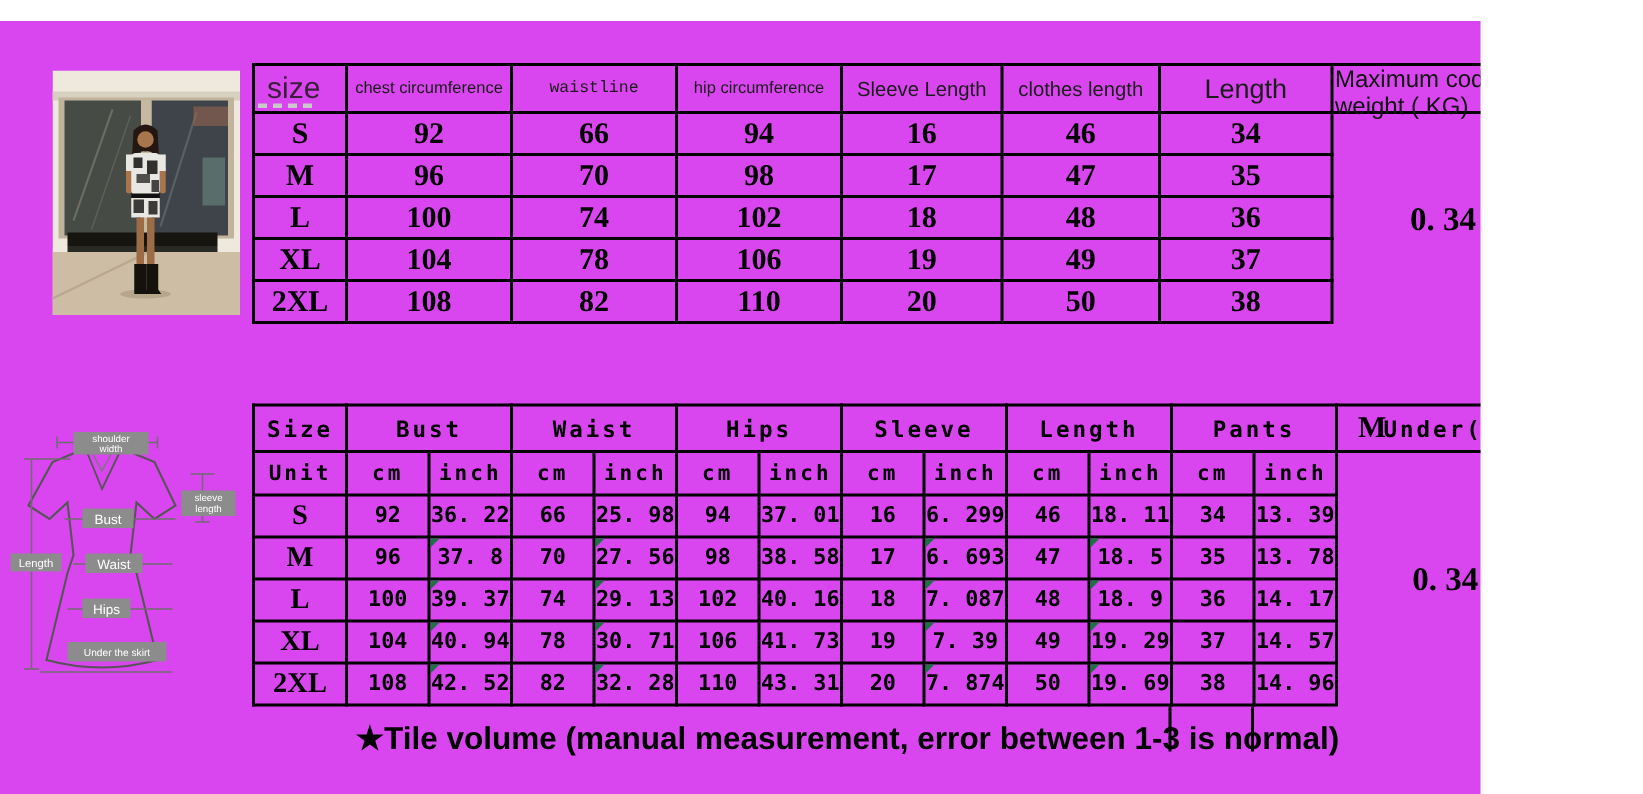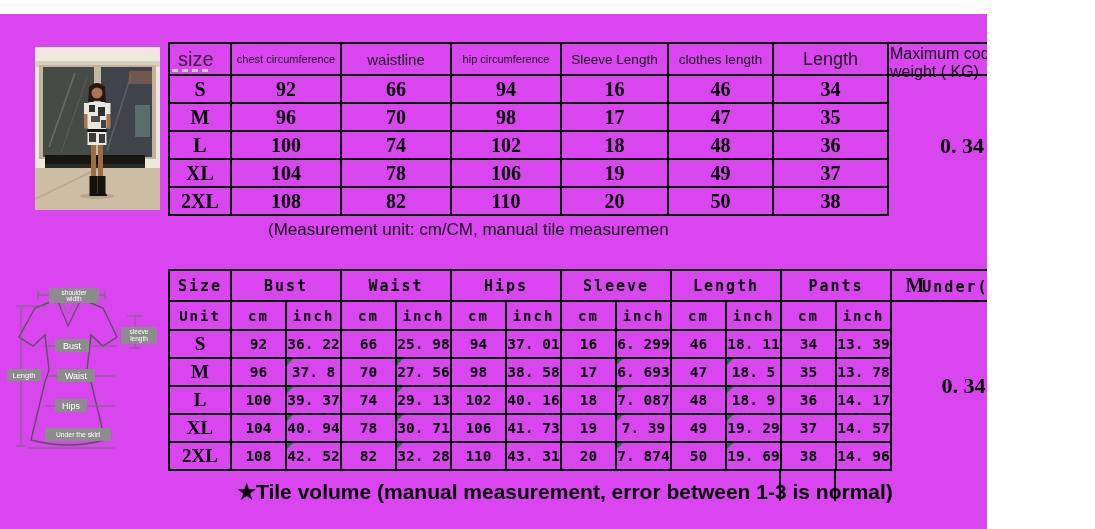--- a/index.html
+++ b/index.html
@@ -9,21 +9,21 @@
   
   table{border-collapse:collapse;table-layout:fixed;position:absolute;}
   td,th{border:2px solid #000;padding:0;text-align:center;vertical-align:middle;overflow:visible;}
 
   #top-table{left:168px;top:28px;width:867px;}
   #top-table thead th{height:30px;font-weight:400;}
   #top-table tbody td{height:26px;}
   .h-size{font-size:20px;text-align:left;padding-left:8px;color:#3a1f3a;}
   .h-small{font-size:11px;line-height:1.15;color:#1c1c1c;}
   .h-mid{font-size:13.5px;color:#1c1c1c;}
-  .h-waist{font-size:15px;color:#1c1c1c;}
+  .h-waist{font-size:11px;color:#1c1c1c;font-family:Liberation Mono, monospace;}
   .h-length{font-size:18px;color:#1c1c1c;}
   .h-weight{border-bottom:2px solid #000;}
   .tt-size,.tt-val{font-family:"Liberation Serif", serif;font-weight:700;font-size:20px;}
   .tt-weight{font-family:"Liberation Serif", serif;font-weight:700;font-size:22px;border-bottom:none;}
 
   #bottom-table{left:168px;top:255px;width:867px;font-family:"DejaVu Sans Mono", monospace;}
   #bottom-table thead th{height:29px;font-size:15px;font-weight:700;letter-spacing:2px;}
   .bt-unit{height:27px;font-size:14px;font-weight:700;letter-spacing:2px;}
   .bt-val{height:26px;font-size:14.5px;font-weight:700;}
   .bt-size{font-family:"Liberation Serif", serif;font-weight:700;font-size:19px;}
@@ -156,21 +156,20 @@
           <td class="tt-val">110</td>
           <td class="tt-val">20</td>
           <td class="tt-val">50</td>
           <td class="tt-val">38</td>
         </tr>
       </tbody>
   </table>
   <div id="top-weight-header" class="abs">Maximum code weight ( KG)</div>
   <div id="dashes"></div>
 
-  <div id="caption-top-1" class="abs">(Measurement unit: cm/CM, manual tile measuremen</div>
 
   <svg class="abs" style="left:5px;top:268px;" width="160" height="197" viewBox="0 0 160 197">
     <g stroke="#555" stroke-width="1.4" fill="none">
       <path d="M30,26 L14,55 L28,64 L40,53 L44,88 L40,100 L26,158 Q63,168 100,158 L86,100 L82,88 L86,53 L98,64 L112,55 L98,26 L76,17 L52,17 Z"></path>
       <path d="M52,17 L63,44 L76,17" stroke-width="1.2"></path>
       <path d="M56,19 L63,32 L70,19" stroke-width="0.9" stroke="#777"></path>
     </g>
     <g stroke="#6e6e6e" stroke-width="1">
       <line x1="33" y1="13" x2="100" y2="13"></line>
         <line x1="33" y1="9" x2="33" y2="17"></line>

